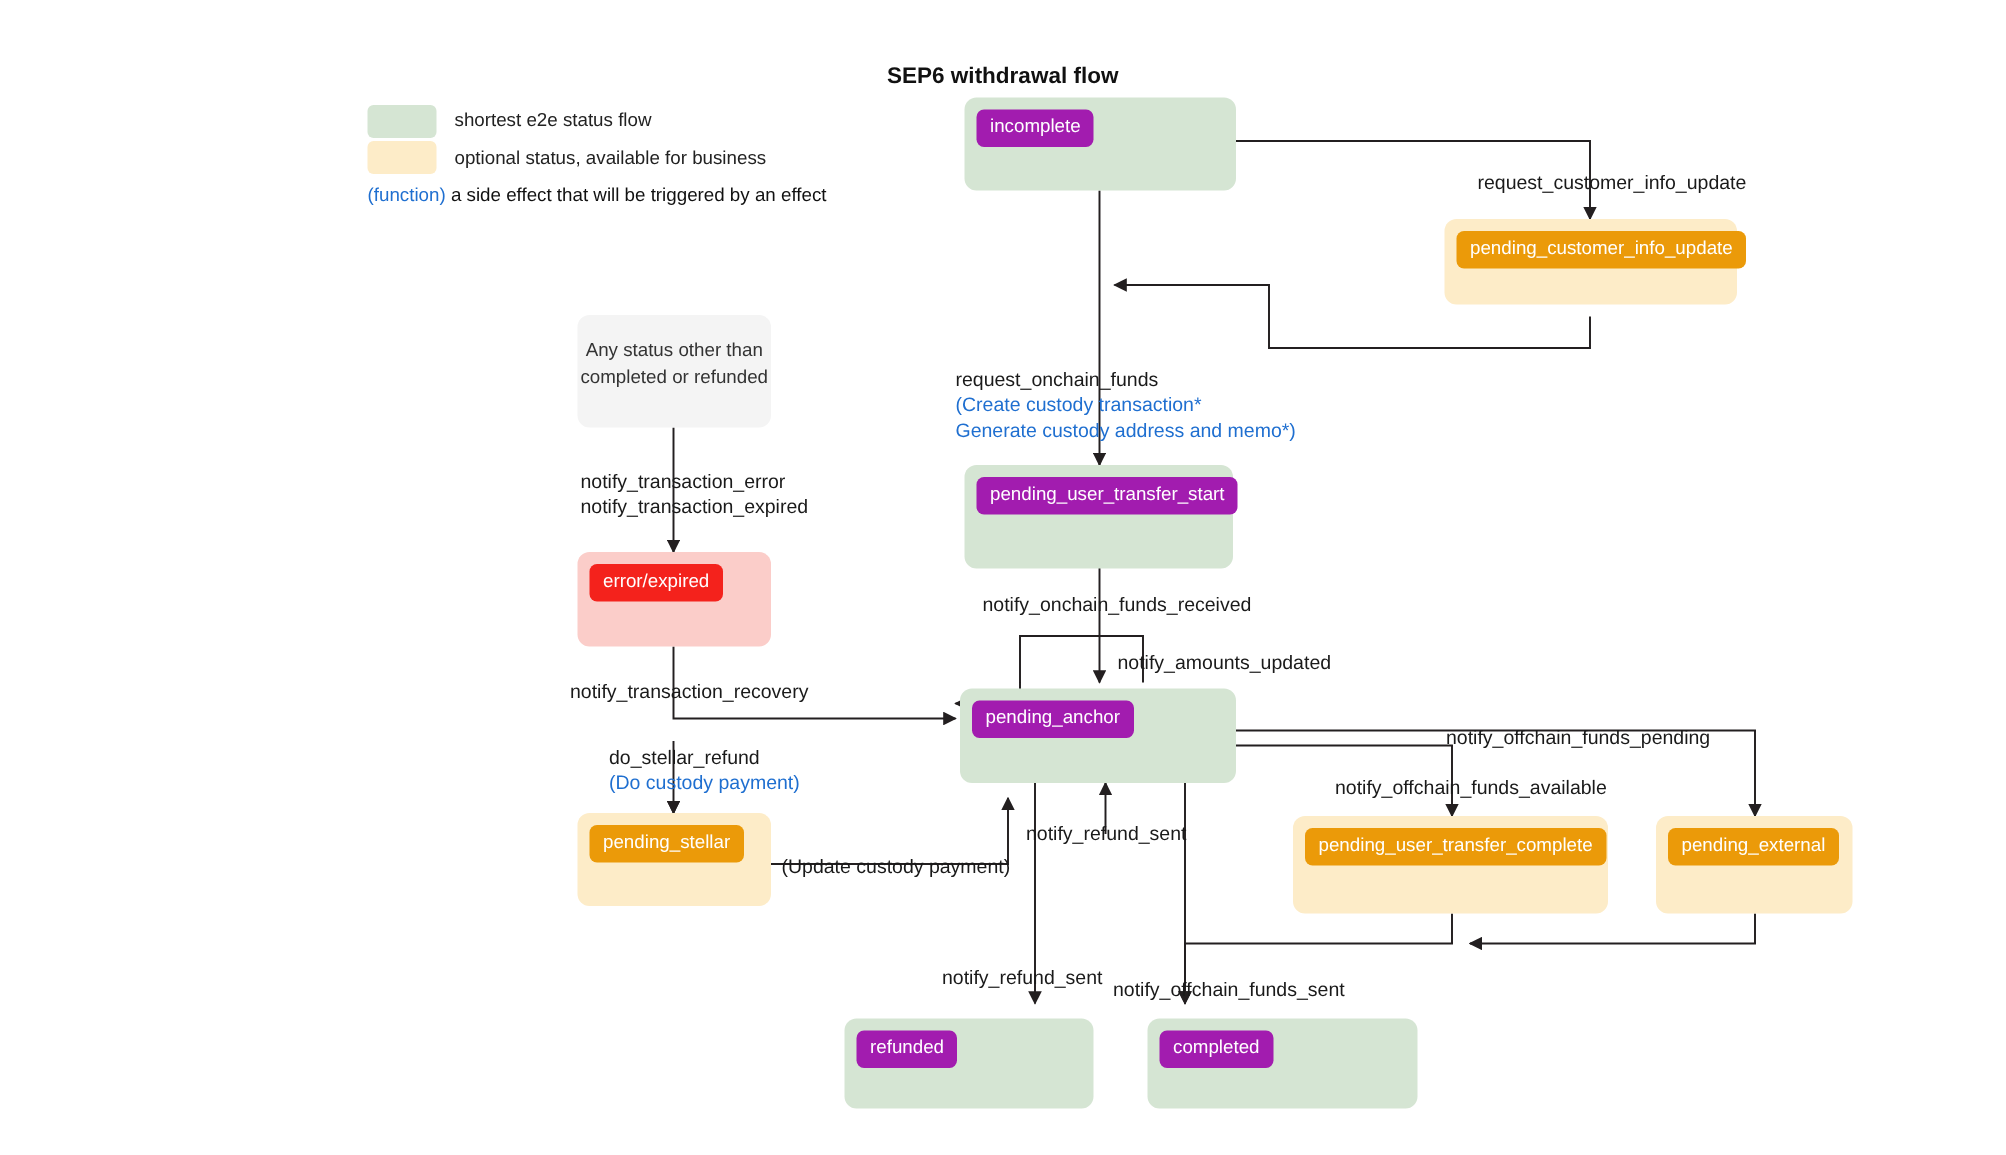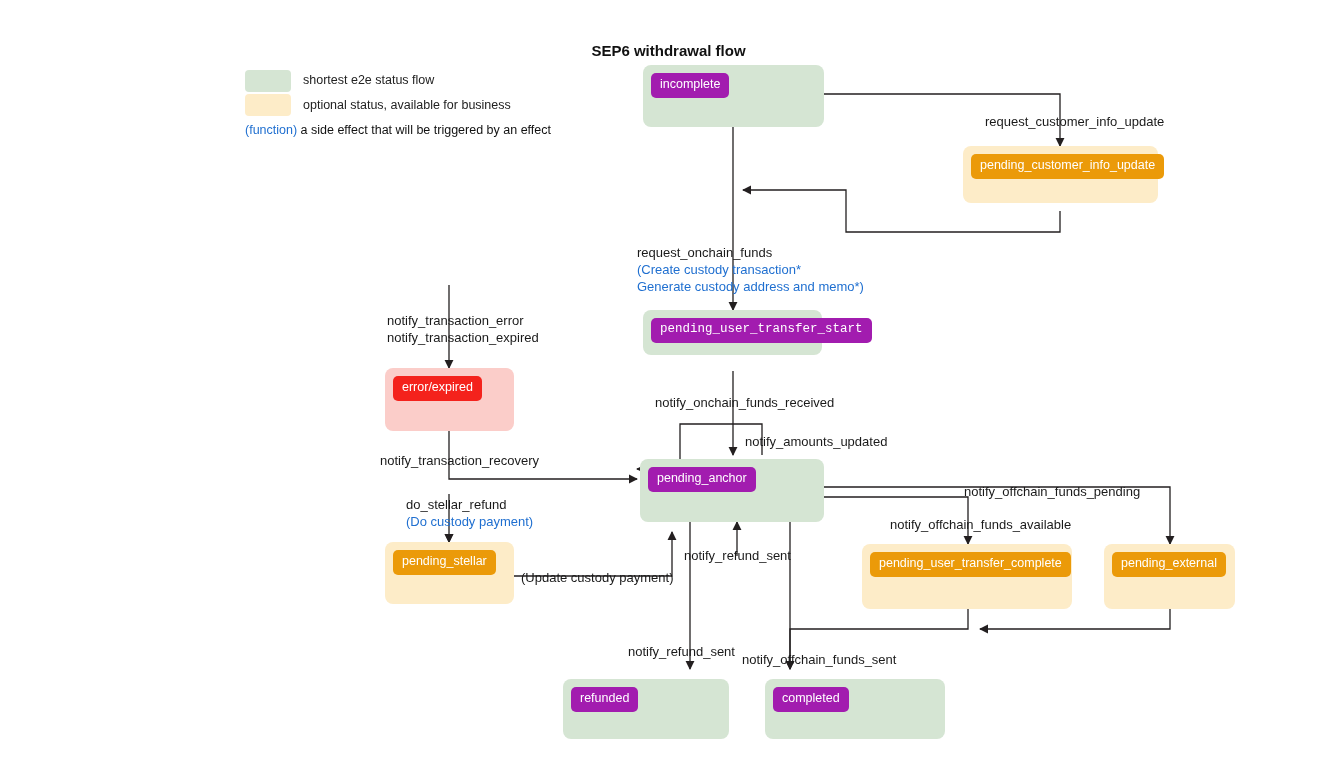--- a/index.html
+++ b/index.html
@@ -166,26 +166,29 @@
   </div>
 
   <div class="node green-bg" style="left:643px; top:65px; width:181px; height:62px;">
     <div class="chip green-chip">incomplete</div>
   </div>
 
   <div class="node orange-bg" style="left:963px; top:146px; width:195px; height:57px;">
     <div class="chip orange-chip">pending_customer_info_update</div>
   </div>
 
+  <div class="node grey-bg" style="left:385px; top:210px; width:129px; height:75px;">
+    <div class="grey-text">Any status other than<br>completed or refunded</div>
+  </div>
 
   <div class="node red-bg" style="left:385px; top:368px; width:129px; height:63px;">
     <div class="chip red-chip">error/expired</div>
   </div>
 
-  <div class="node green-bg" style="left:643px; top:310px; width:179px; height:45px;font-family:Liberation Mono, monospace;">
+  <div class="node green-bg" style="left:643px; top:310px; width:179px; height:69px;">
     <div class="chip green-chip">pending_user_transfer_start</div>
   </div>
 
   <div class="node green-bg" style="left:640px; top:459px; width:184px; height:63px;">
     <div class="chip green-chip">pending_anchor</div>
   </div>
 
   <div class="node orange-bg" style="left:385px; top:542px; width:129px; height:62px;">
     <div class="chip orange-chip">pending_stellar</div>
   </div>

